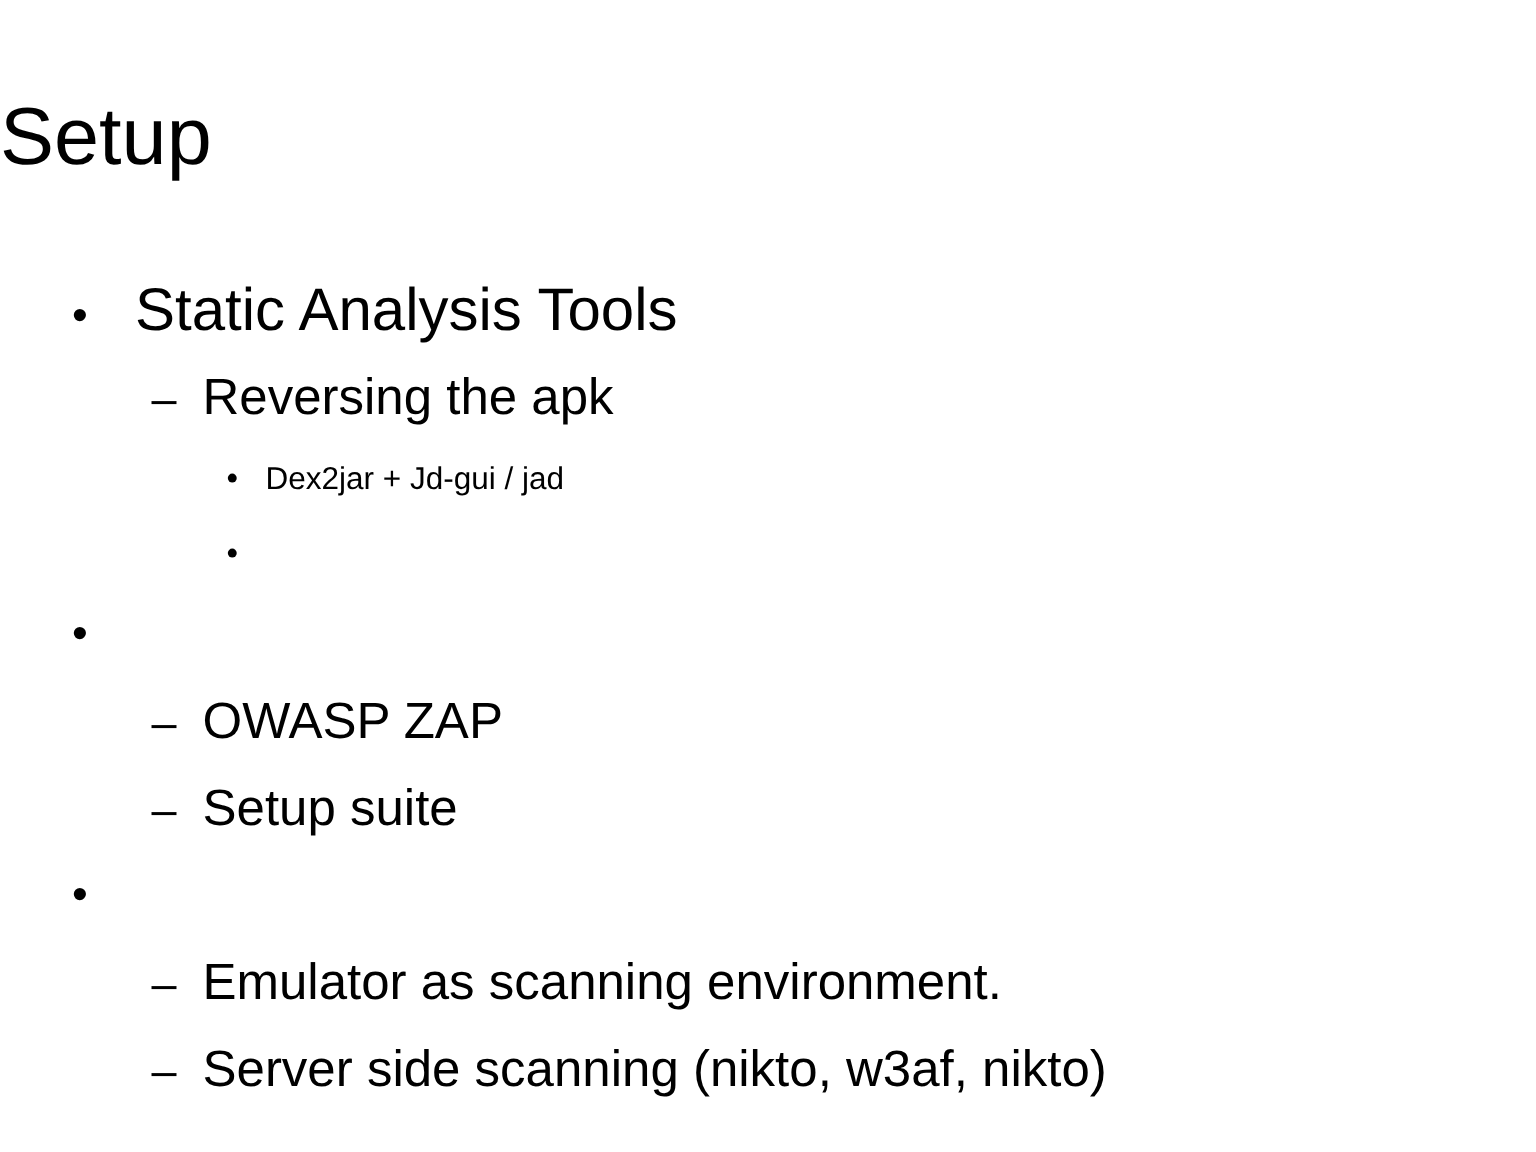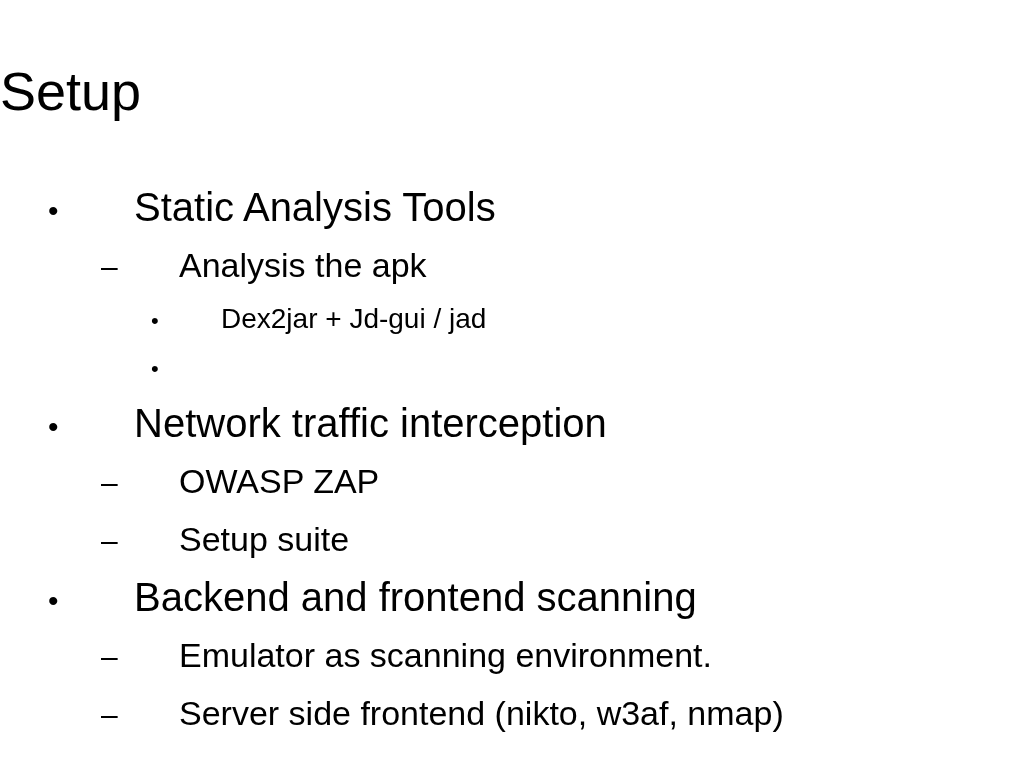--- a/index.html
+++ b/index.html
@@ -49,21 +49,20 @@
     color: #000000;
   }
   .bullet-mark {
     flex: 0 0 auto;
     text-align: left;
     font-weight: normal;
   }
   .bullet-text {
     flex: 0 1 auto;
     white-space: pre;
-    margin-left: 44px;
   }
 
   
   .lvl1 {
     font-size: 40px;
     line-height: 58px;
     height: 58px;
     padding-left: 48px;
   }
   .lvl1 .bullet-mark {
@@ -94,65 +93,63 @@
     font-size: 28px;
     line-height: 50px;
     height: 50px;
     padding-left: 151px;
   }
   .lvl3 .bullet-mark {
     width: 26px;
     font-size: 22px;
   }
   .lvl3 .bullet-text {
-    font-size: 28px;
+    font-size: 21px;
   }
 </style>
 </head>
 <body>
 
 <div class="slide">
 
   <h1 class="slide-title">Setup</h1>
 
   <ul class="body-list" id="body-list">
       <li class="bullet-row lvl1">
         <span class="bullet-mark">•</span>
         <span class="bullet-text">Static Analysis Tools</span>
       </li>
       <li class="bullet-row lvl2">
         <span class="bullet-mark">–</span>
-        <span class="bullet-text">Analysis the apk</span>
+        <span class="bullet-text">Reversing the apk</span>
       </li>
       <li class="bullet-row lvl3">
         <span class="bullet-mark">•</span>
         <span class="bullet-text">Dex2jar + Jd-gui / jad</span>
       </li>
       <li class="bullet-row lvl3">
         <span class="bullet-mark">•</span>
       </li>
       <li class="bullet-row lvl1">
         <span class="bullet-mark">•</span>
-        <span class="bullet-text">Network traffic interception</span>
       </li>
       <li class="bullet-row lvl2">
         <span class="bullet-mark">–</span>
         <span class="bullet-text">OWASP ZAP</span>
       </li>
       <li class="bullet-row lvl2">
         <span class="bullet-mark">–</span>
         <span class="bullet-text">Setup suite</span>
       </li>
       <li class="bullet-row lvl1">
         <span class="bullet-mark">•</span>
-        <span class="bullet-text">Backend and frontend scanning</span>
       </li>
       <li class="bullet-row lvl2">
         <span class="bullet-mark">–</span>
         <span class="bullet-text">Emulator as scanning environment.</span>
       </li>
       <li class="bullet-row lvl2">
         <span class="bullet-mark">–</span>
-        <span class="bullet-text">Server side frontend (nikto, w3af, nmap)</span>
+        <span class="bullet-text">Server side scanning (nikto, w3af, nikto)</span>
       </li>
     </ul>
 
 </div>
 
 </body></html>

